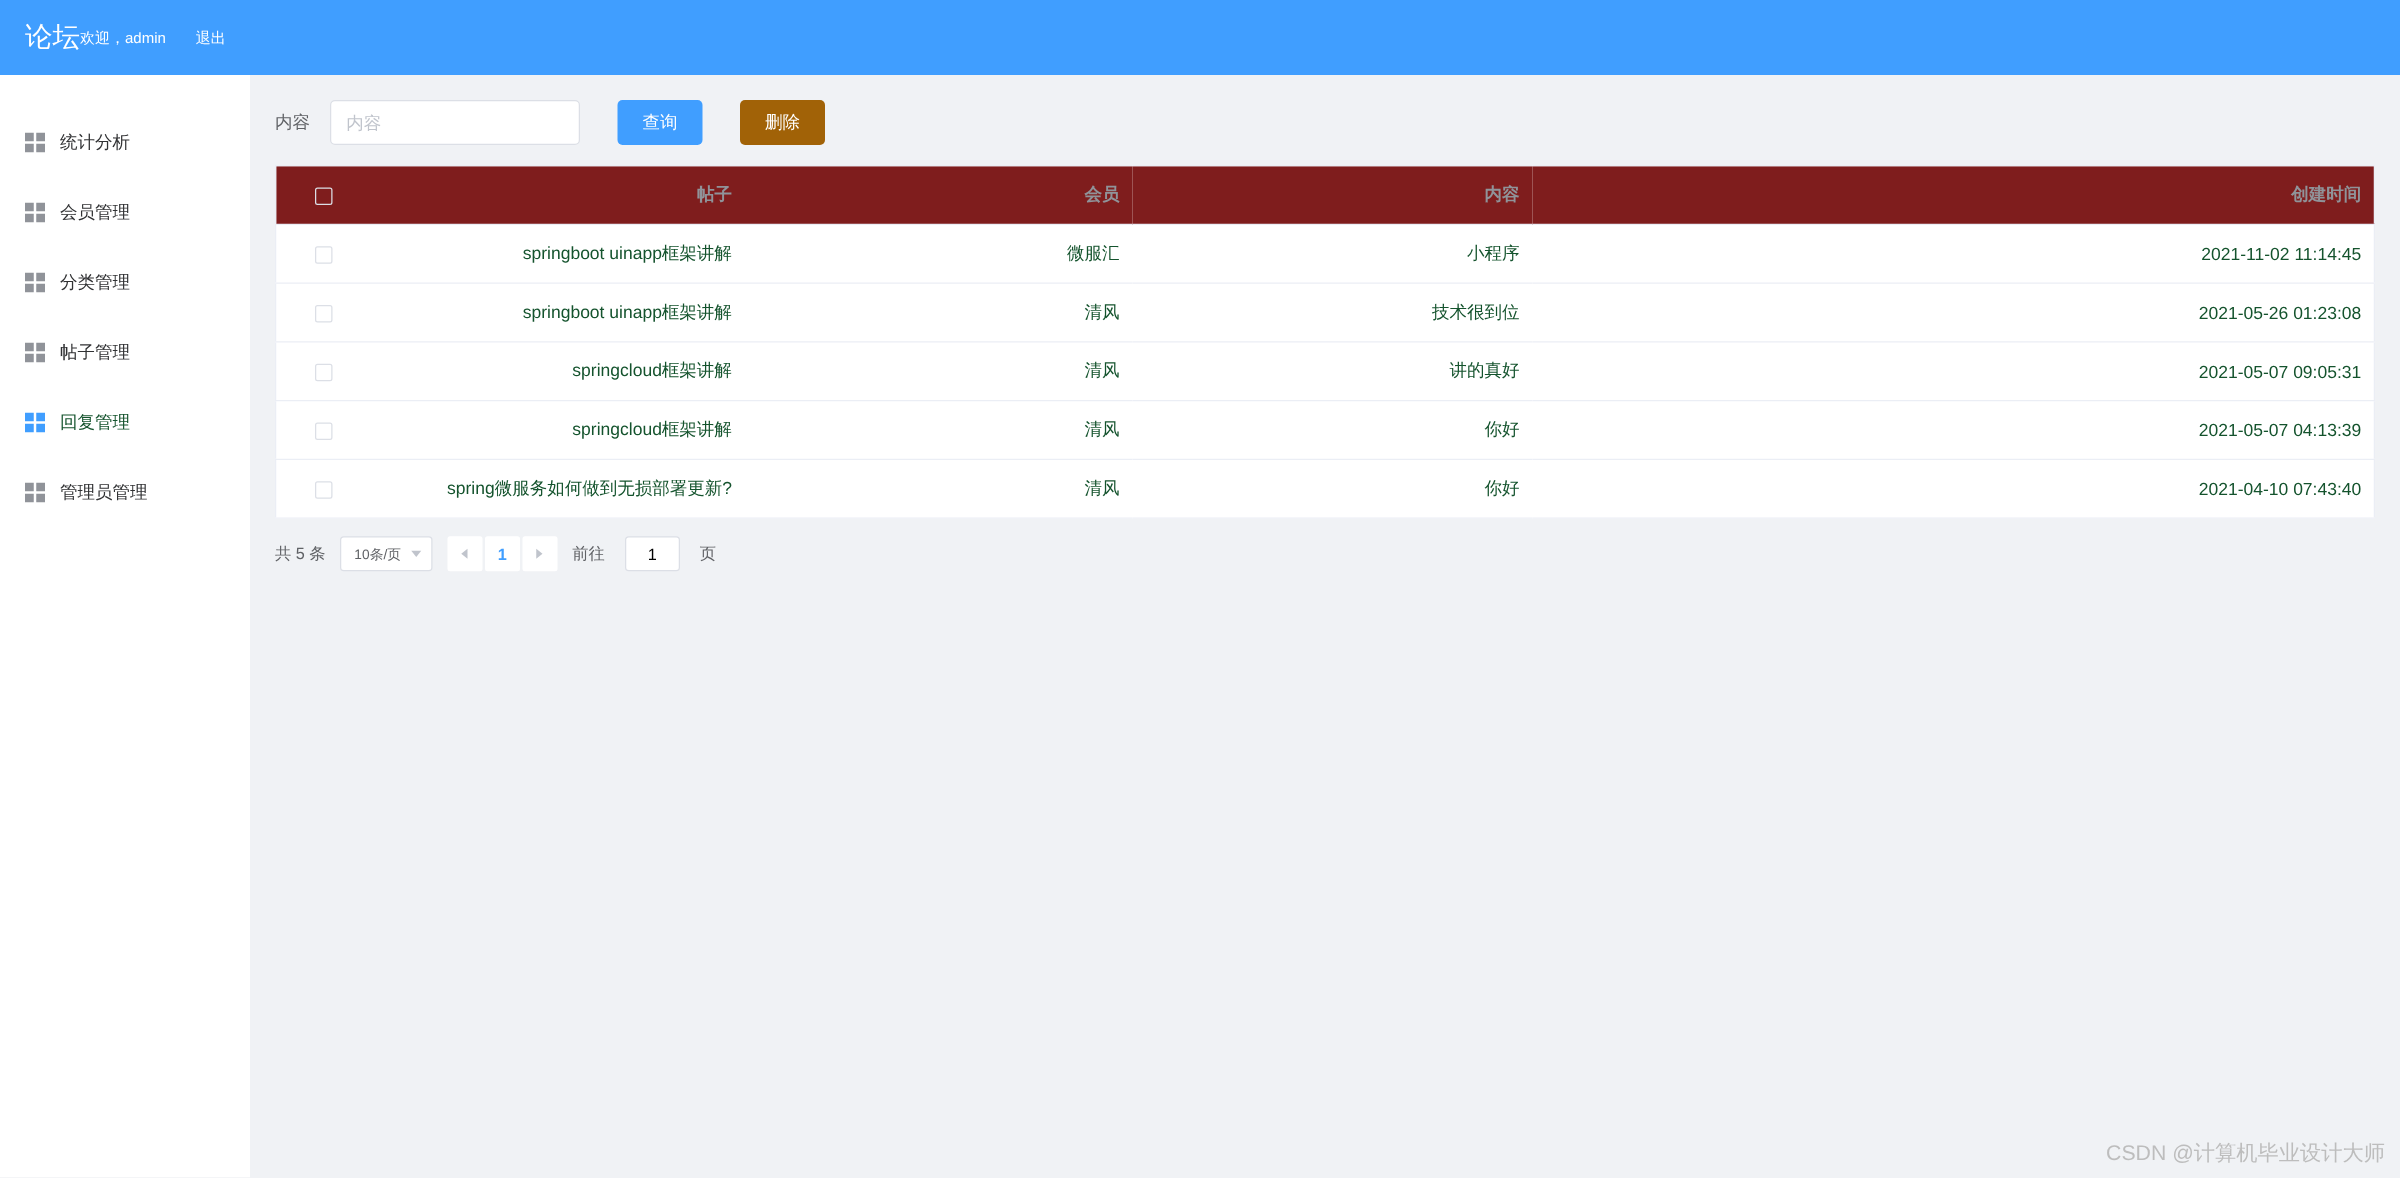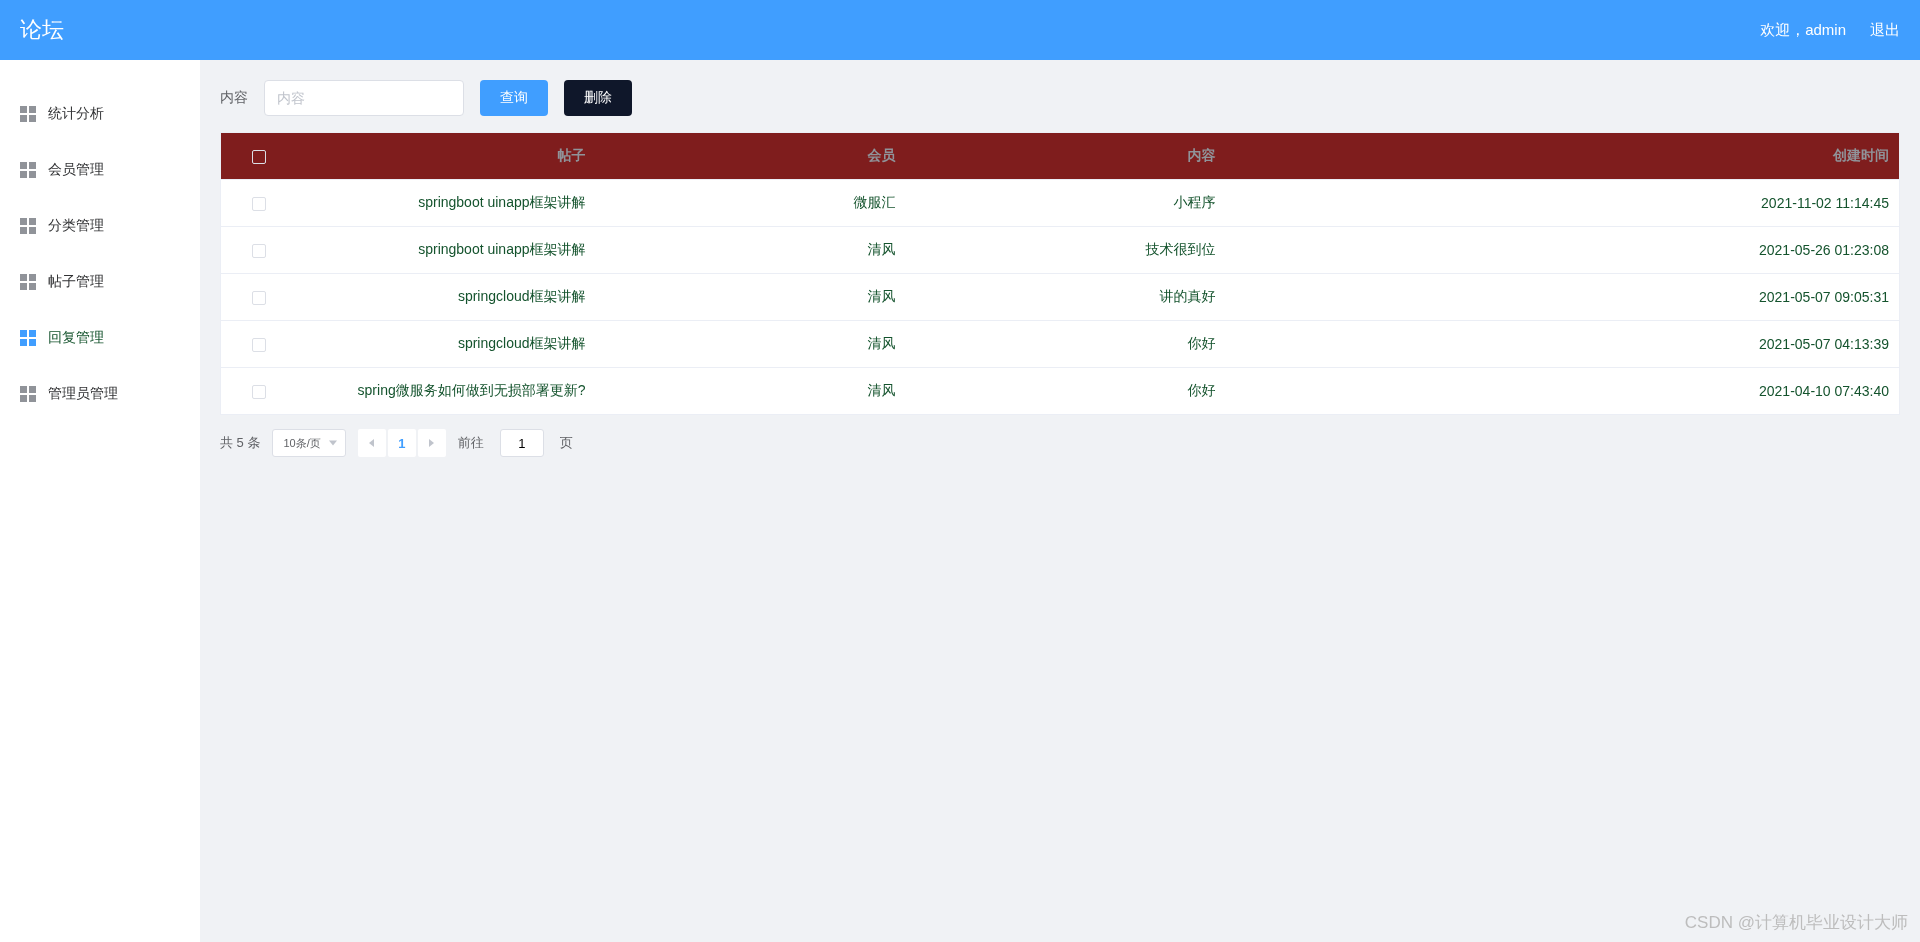--- a/index.html
+++ b/index.html
@@ -8,32 +8,31 @@
       font-size: 14px;
       color: #606266;
       background: #f0f2f5;
     }
     .header {
       height: 60px;
       background: #409eff;
       color: #fff;
       display: flex;
       align-items: center;
-      justify-content: space-between;
       padding: 0 20px;
     }
     .header-title {
       font-size: 22px;
       font-weight: 400;
     }
     .header-right {
       display: flex;
       align-items: center;
       gap: 24px;
-      font-size: 15px;
+      font-size: 12px;
     }
     .header-right span { cursor: pointer; }
     .layout {
       display: flex;
       height: calc(100vh - 60px);
     }
     .sidebar {
       width: 200px;
       background: #fff;
       padding-top: 26px;
@@ -85,23 +84,24 @@
     }
     .input::placeholder { color: #c0c4cc; }
     .btn {
       height: 36px;
       padding: 4px 20px;
       border: none;
       border-radius: 4px;
       font-size: 14px;
       cursor: pointer;
       color: #fff;
+      margin-left: 14px;
     }
     .btn-primary { background: #409eff; }
-    .btn-danger { background: #0f172a; }
+    .btn-danger { background: #a16207; }
     .table {
       width: 100%;
       background: #fff;
       border-collapse: collapse;
       border: 1px solid #ebeef5;
     }
     .table th, .table td {
       padding: 14px 10px;
       text-align: left;
       border-bottom: 1px solid #ebeef5;

